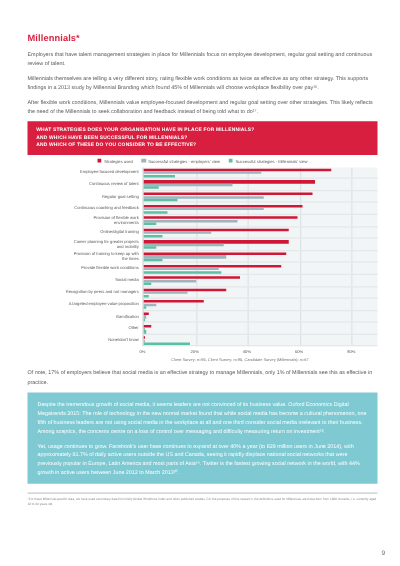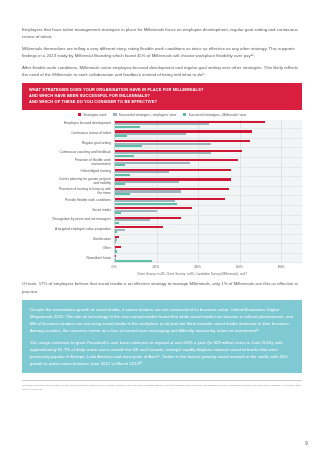--- a/index.html
+++ b/index.html
@@ -95,20 +95,21 @@
   .pagenum {
     position: absolute; right: 12px; bottom: 7px;
     font-size: 5.2px; color: #6a6a6e;
   }
 </style>
 </head>
 <body>
 
 <div class="page">
 
+  <div class="section-title">Millennials*</div>
 
   <div class="body-p">Employers that have talent management strategies in place for Millennials focus on employee development, regular goal setting and continuous review of talent.</div>
   <div class="body-p">Millennials themselves are telling a very different story, rating flexible work conditions as twice as effective as any other strategy. This supports findings in a 2013 study by Millennial Branding which found 45% of Millennials will choose workplace flexibility over pay¹⁶.</div>
   <div class="body-p">After flexible work conditions, Millennials value employee-focused development and regular goal setting over other strategies. This likely reflects the need of the Millennials to seek collaboration and feedback instead of being told what to do¹⁷.</div>
 
   <div class="banner">
     <div>WHAT STRATEGIES DOES YOUR ORGANISATION HAVE IN PLACE FOR MILLENNIALS?</div>
     <div>AND WHICH HAVE BEEN SUCCESSFUL FOR MILLENNIALS?</div>
     <div>AND WHICH OF THESE DO YOU CONSIDER TO BE EFFECTIVE?</div>
   </div>

